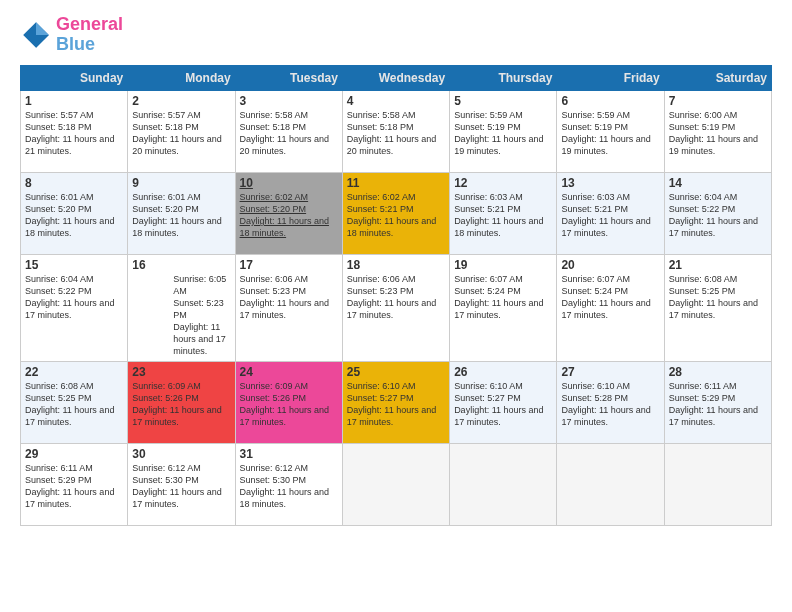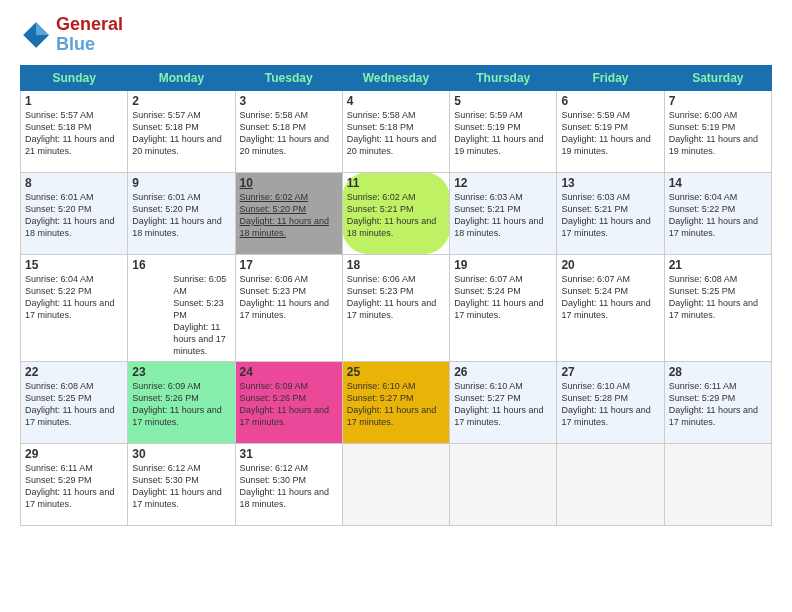--- a/index.html
+++ b/index.html
@@ -26,21 +26,21 @@
       align-items: center;
       gap: 4px;
     }
     .logo-text {
       font-size: 18px;
       font-weight: bold;
       color: #333;
       line-height: 1.1;
     }
     .logo-text span {
-      color: #b91c1c;
+      color: #ec4899;
     }
     .logo-icon {
       width: 32px;
       height: 32px;
     }
     .title-block {
       text-align: right;
     }
     .month-title {
       font-size: 32px;
@@ -51,25 +51,25 @@
       font-size: 15px;
       color: #555;
     }
     table {
       width: 100%;
       border-collapse: collapse;
       table-layout: fixed;
     }
     th {
       background-color: #1a6faf;
-      color: #86efac;
+      color: #e5e5e5;
       font-size: 12px;
       font-weight: bold;
       padding: 5px 4px;
-      text-align: center;
+      text-align: right;
       border: 1px solid #1a6faf;
     }
     td {
       border: 1px solid #ccc;
       vertical-align: top;
       padding: 3px 4px;
       font-size: 9.5px;
       color: #333;
       height: 82px;
     }
@@ -187,21 +187,21 @@
             <div class="day-info" style="white-space: pre-line;">Sunrise: 6:01 AM
 Sunset: 5:20 PM
 Daylight: 11 hours and 18 minutes.</div>
           </td>
           <td style="background: #a3a3a3; text-decoration: underline;">
             <span class="day-num">10</span>
             <div class="day-info" style="white-space: pre-line;">Sunrise: 6:02 AM
 Sunset: 5:20 PM
 Daylight: 11 hours and 18 minutes.</div>
           </td>
-          <td style="background: #bef264; border-radius: 26px;">
+          <td style="background: #eab308;">
             <span class="day-num">11</span>
             <div class="day-info" style="white-space: pre-line;">Sunrise: 6:02 AM
 Sunset: 5:21 PM
 Daylight: 11 hours and 18 minutes.</div>
           </td>
           <td style="background: rgb(238, 244, 251);">
             <span class="day-num">12</span>
             <div class="day-info" style="white-space: pre-line;">Sunrise: 6:03 AM
 Sunset: 5:21 PM
 Daylight: 11 hours and 18 minutes.</div>
@@ -263,21 +263,21 @@
 Daylight: 11 hours and 17 minutes.</div>
           </td>
         </tr>
         <tr>
           <td style="background: rgb(238, 244, 251);">
             <span class="day-num">22</span>
             <div class="day-info" style="white-space: pre-line;">Sunrise: 6:08 AM
 Sunset: 5:25 PM
 Daylight: 11 hours and 17 minutes.</div>
           </td>
-          <td style="background: #86efac; margin-left: 32px;">
+          <td style="background: #ef4444; margin-left: 32px;">
             <span class="day-num">23</span>
             <div class="day-info" style="white-space: pre-line;">Sunrise: 6:09 AM
 Sunset: 5:26 PM
 Daylight: 11 hours and 17 minutes.</div>
           </td>
           <td style="background: #ec4899;">
             <span class="day-num">24</span>
             <div class="day-info" style="white-space: pre-line;">Sunrise: 6:09 AM
 Sunset: 5:26 PM
 Daylight: 11 hours and 17 minutes.</div>

